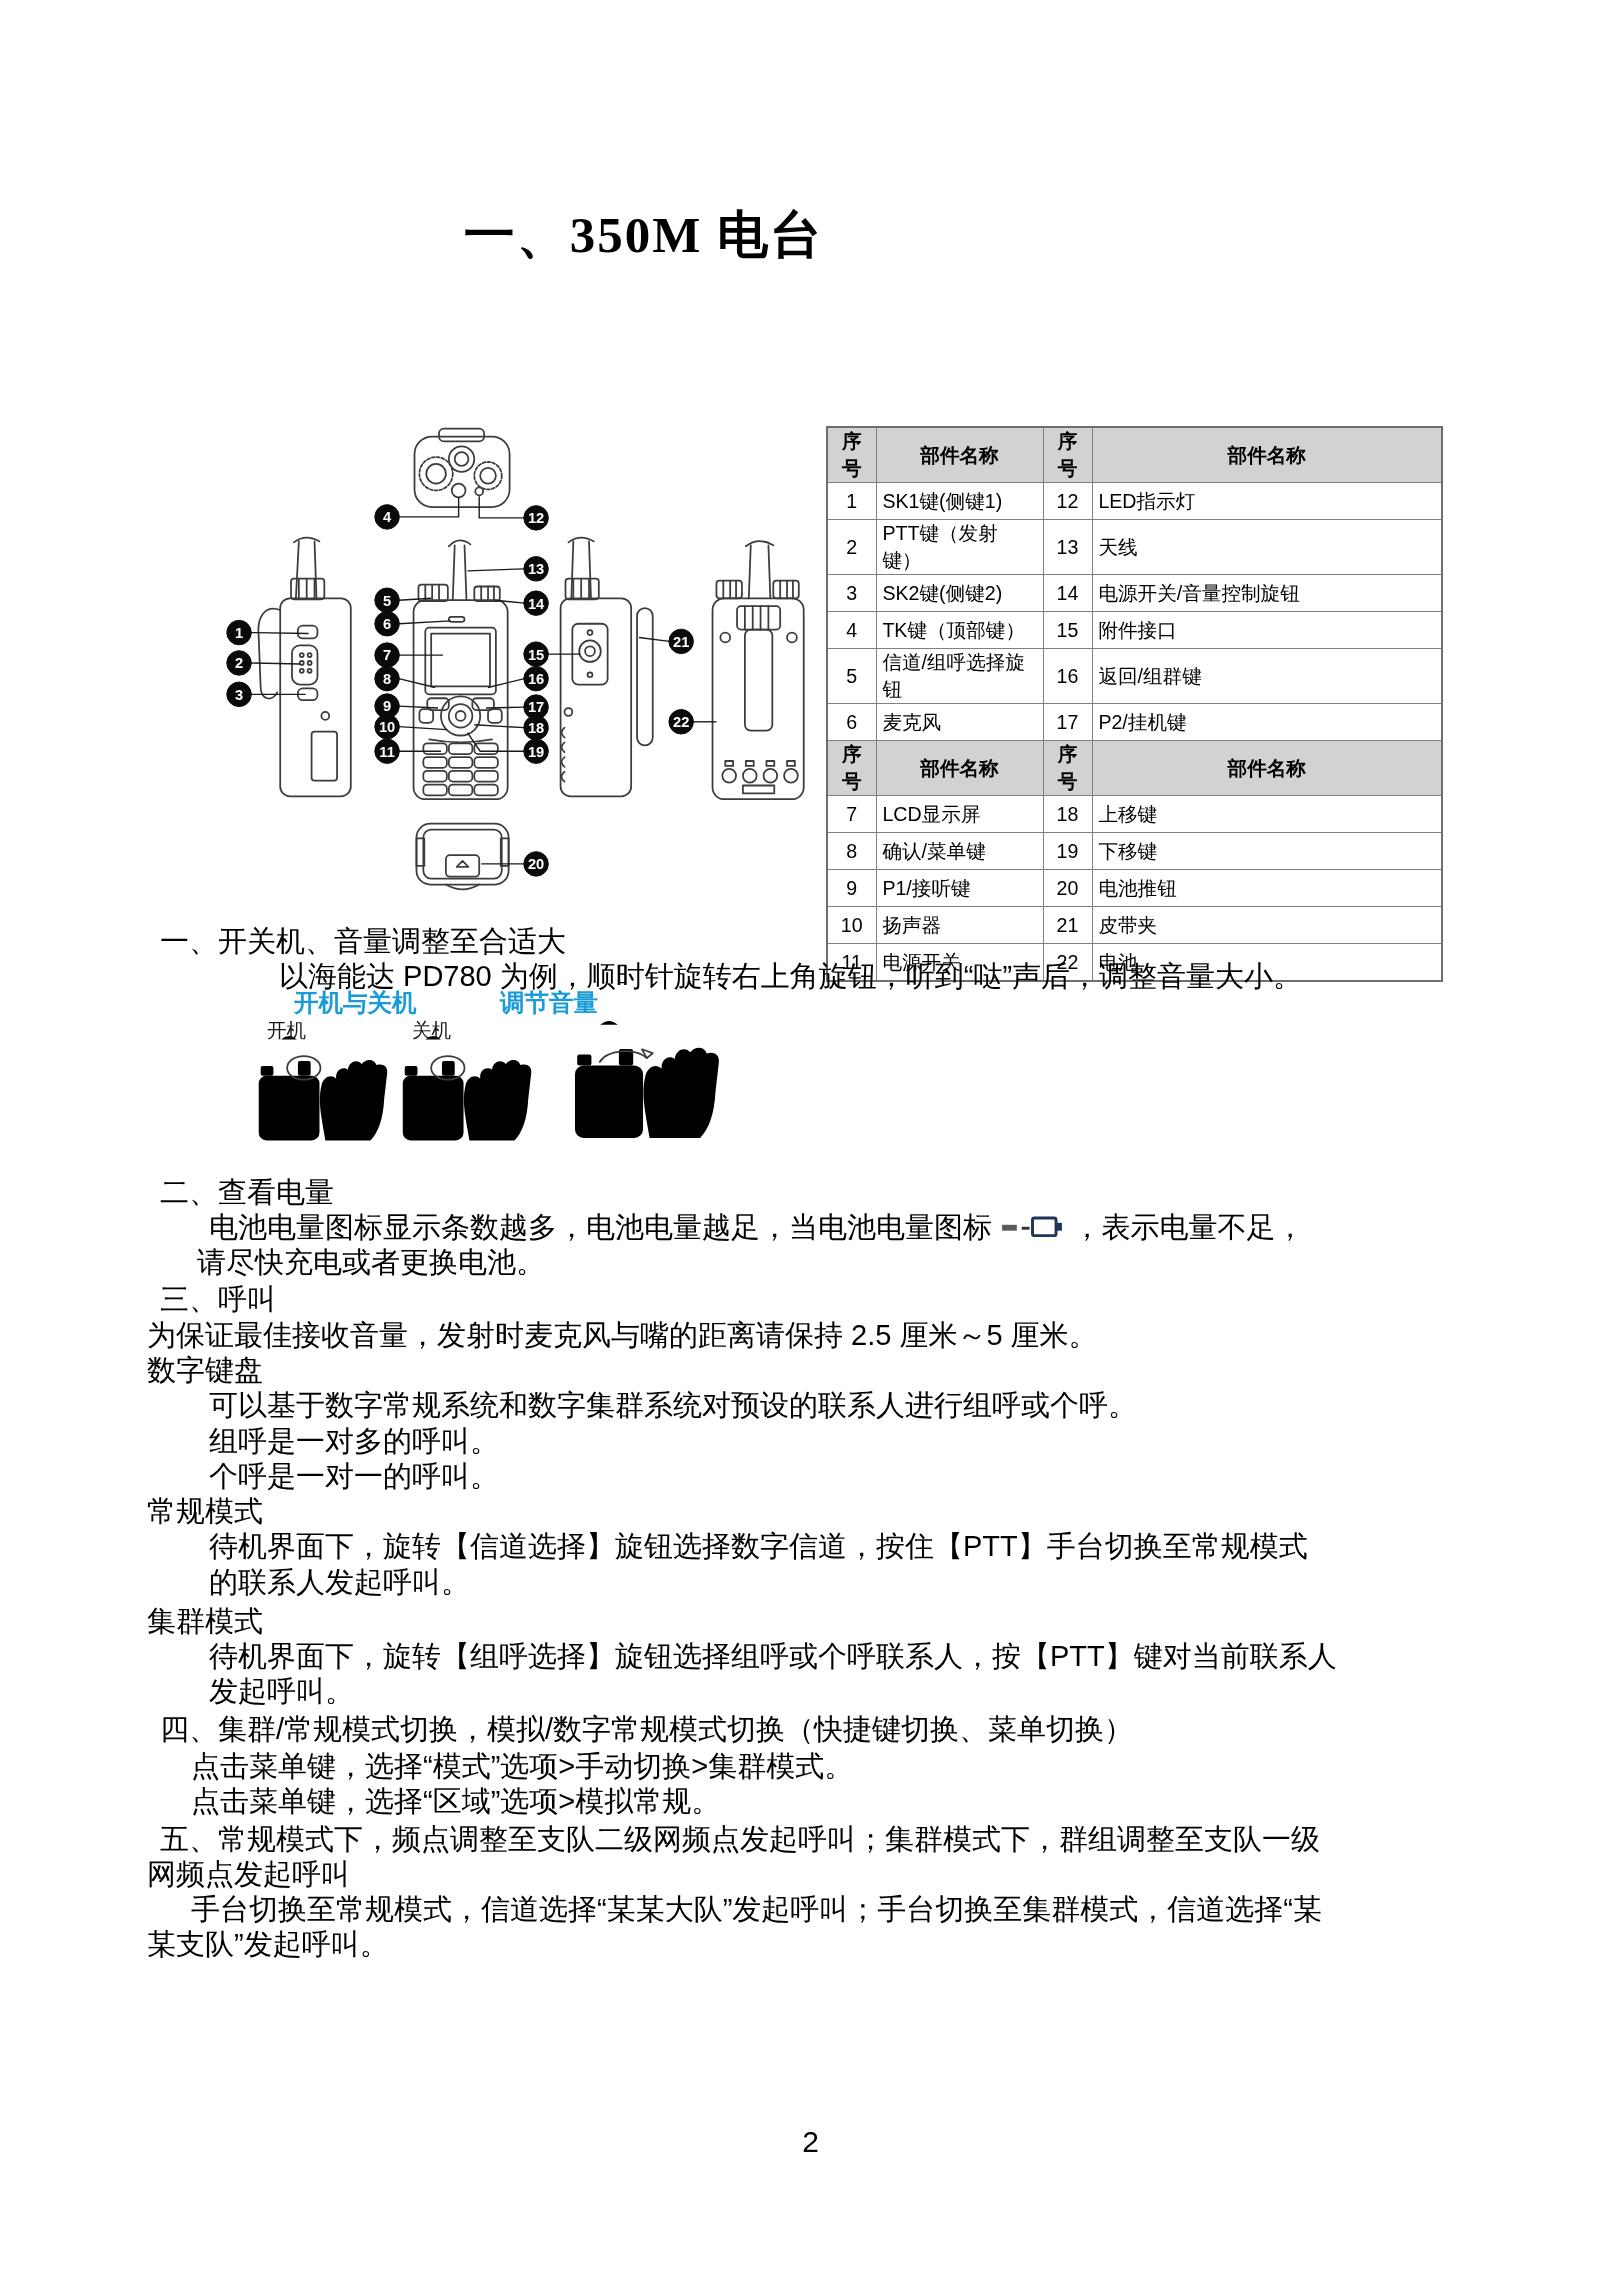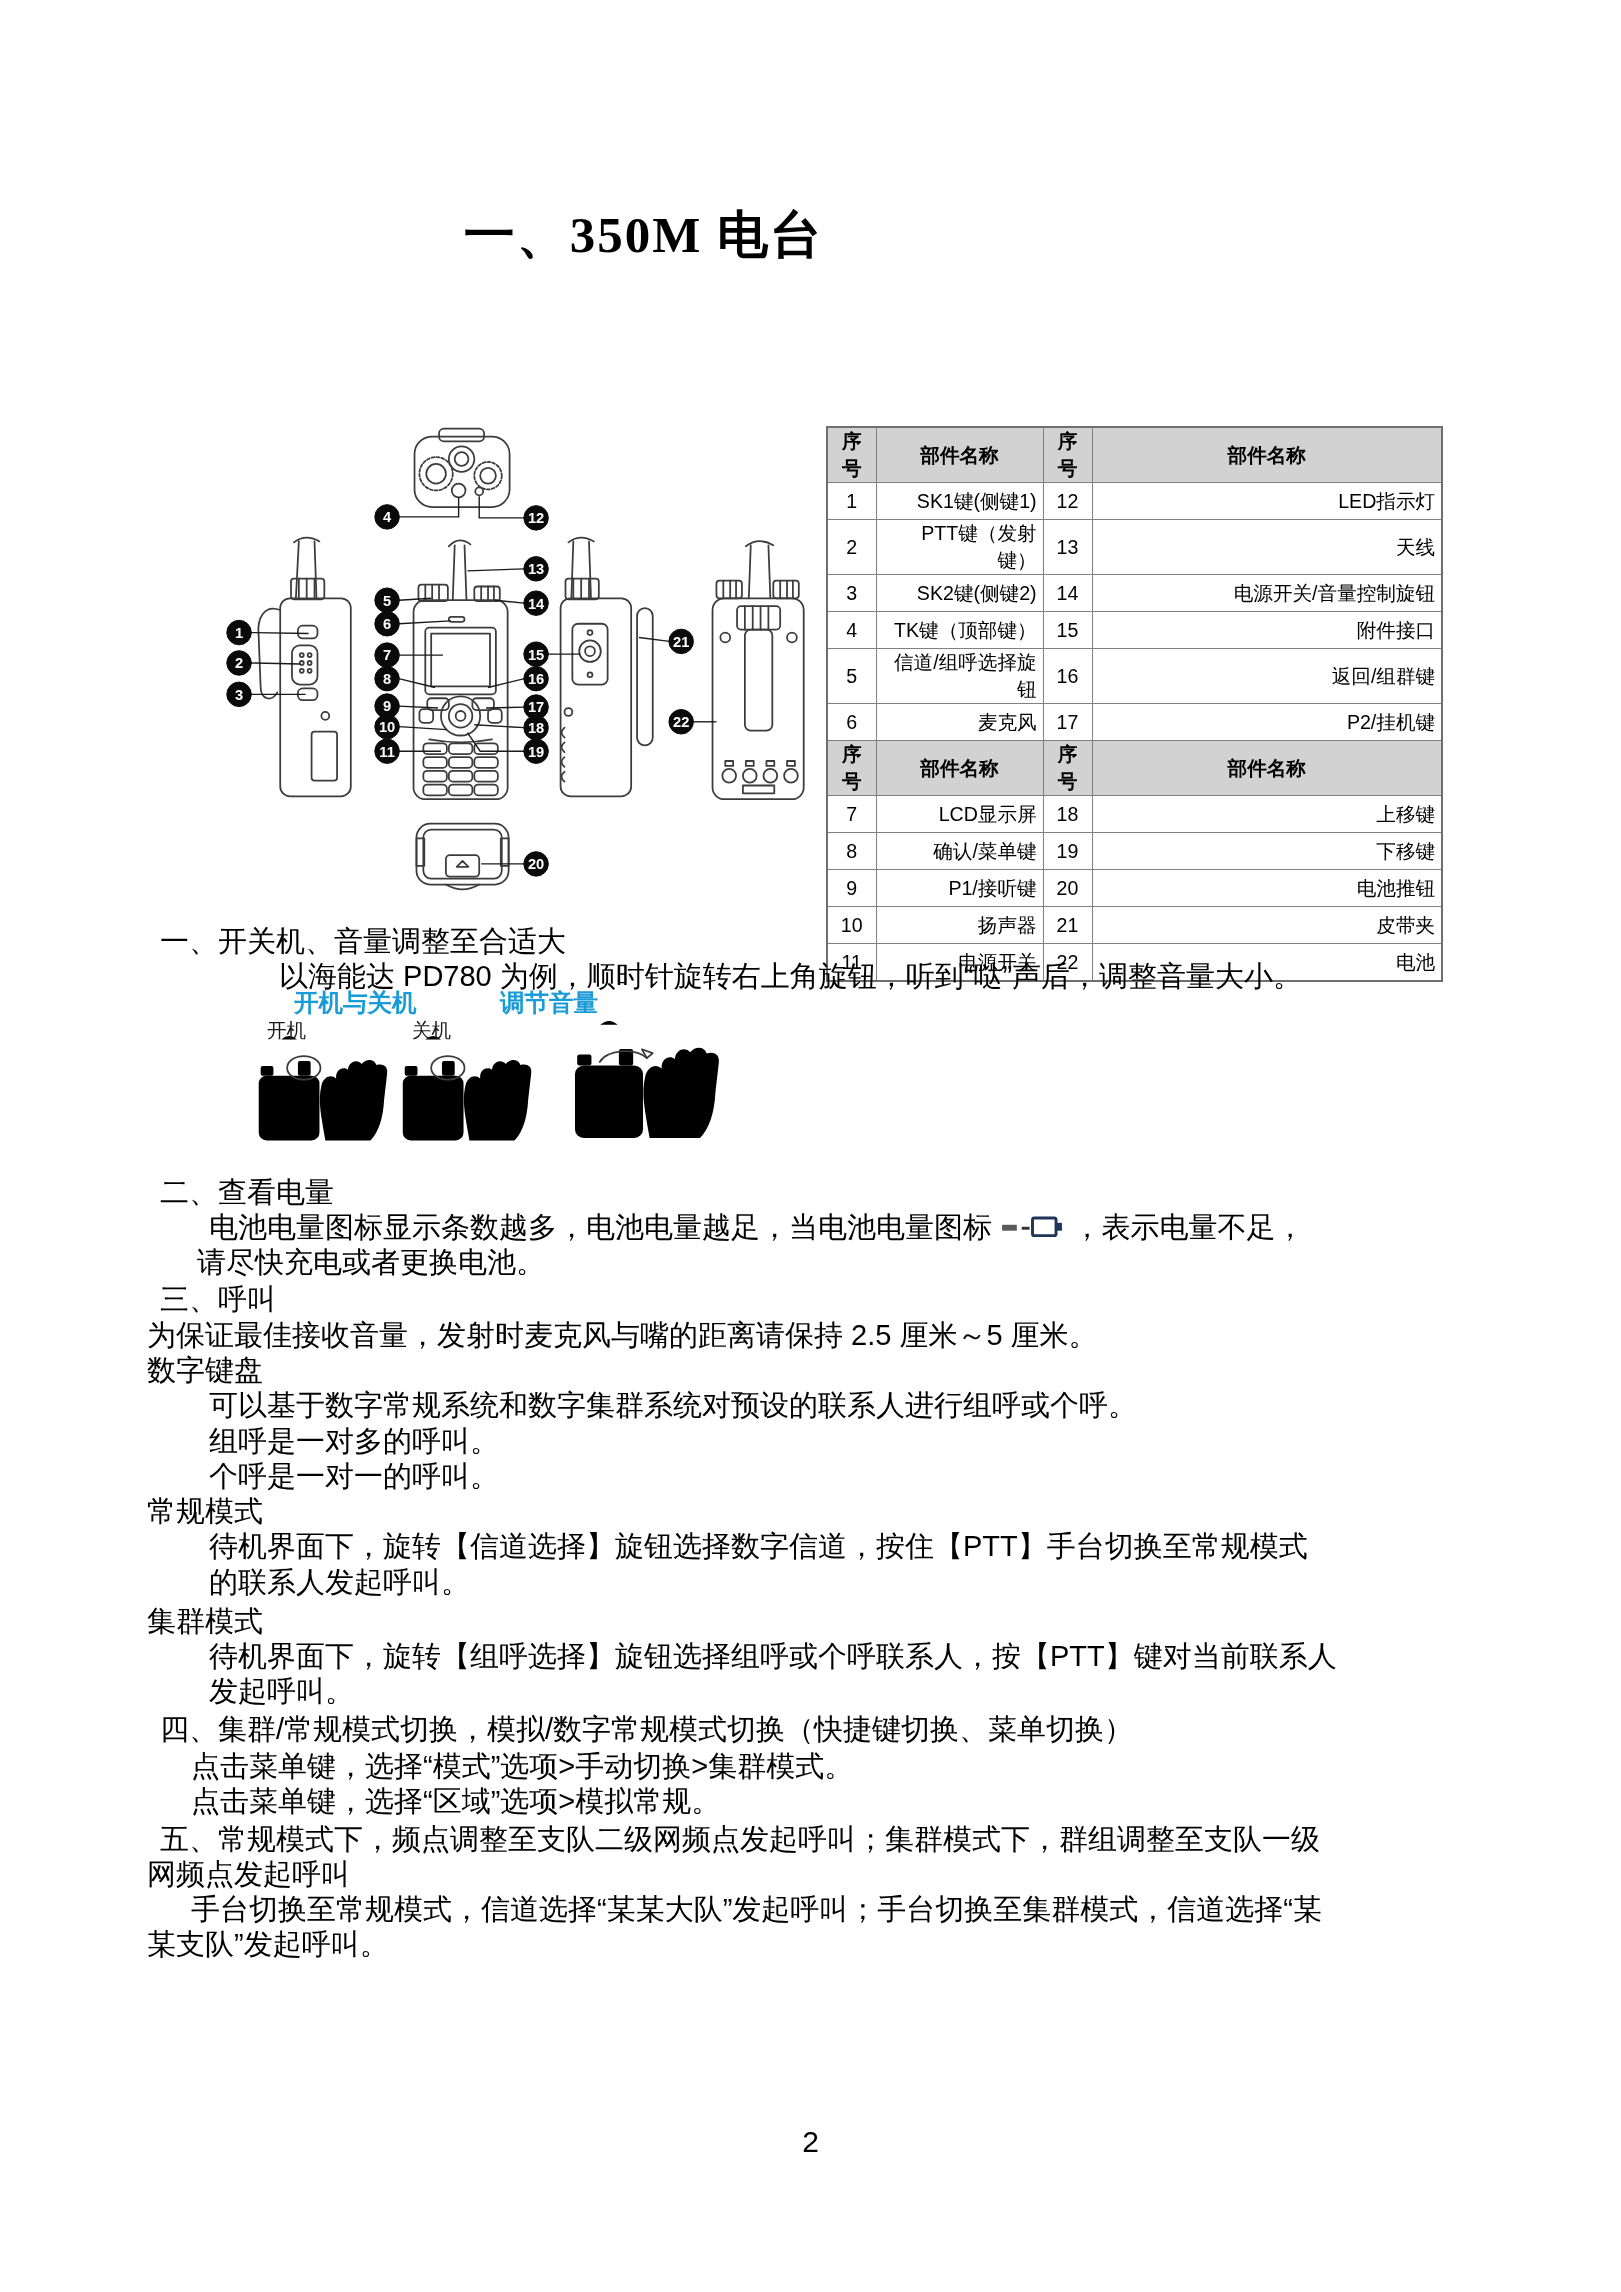--- a/index.html
+++ b/index.html
@@ -20,21 +20,21 @@
   table.parts{
     position:absolute;left:826px;top:426px;width:615px;
     border-collapse:collapse;table-layout:fixed;border:2px solid #6e6e6e;
   }
   .parts th,.parts td{
     border:1px solid #808080;font-size:19.6px;height:36px;overflow:hidden;
     padding:0 5.9px;vertical-align:middle;
   }
   .parts tr.hdr th{background:#d2d2d2;height:30px;text-align:center;font-weight:bold;font-size:19.6px;}
   .parts td.c-num{text-align:center;padding:0;}
-  .parts td.c-name{text-align:right;}
+  .parts td.c-name{text-align:left;}
 
   
   svg{position:absolute;}
   g.art path,g.art rect,g.art circle,g.art ellipse,g.art line{
     fill:none;stroke:#3c3c3c;stroke-width:1.8;stroke-linecap:round;stroke-linejoin:round;
   }
   .leader{stroke:#1a1a1a;stroke-width:1.4;fill:none;}
   circle.co{fill:#0a0a0a;stroke:#0a0a0a;}
   text.cot{fill:#ffffff;stroke:none;font-family:"Liberation Sans",sans-serif;
     font-weight:bold;font-size:15px;text-anchor:middle;}

